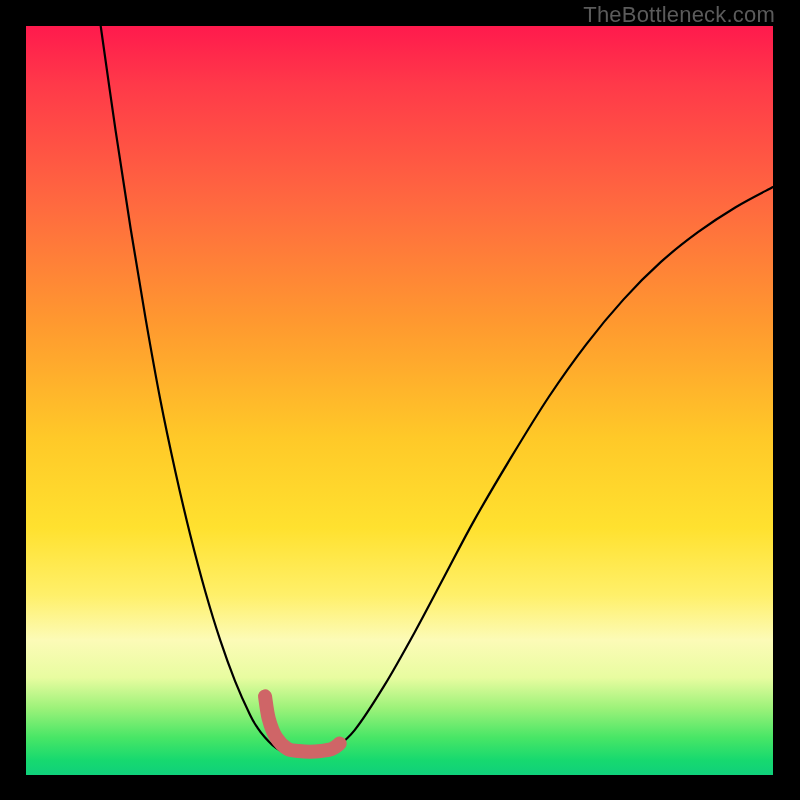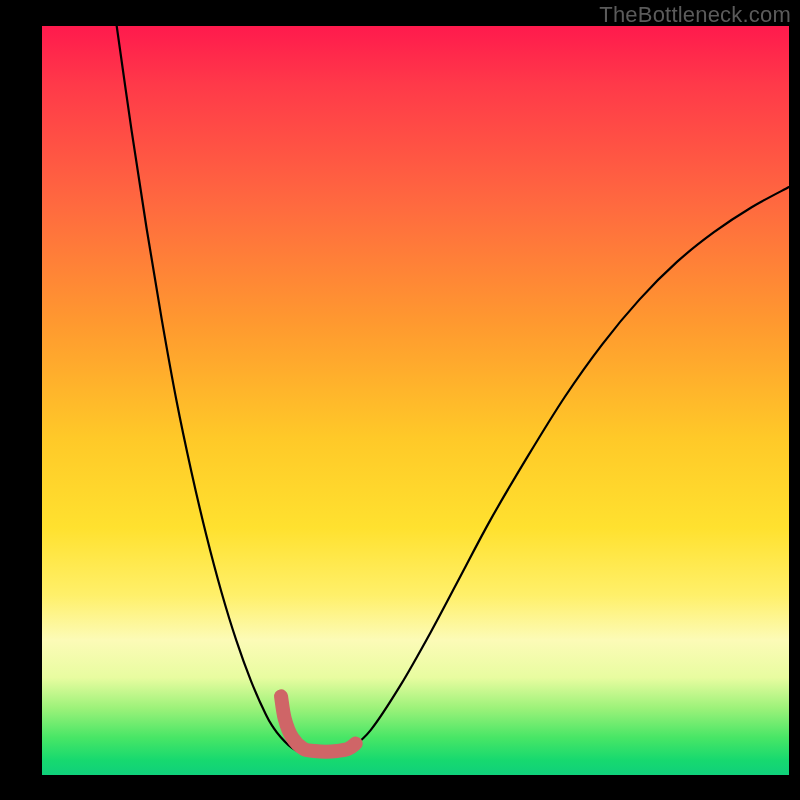--- a/index.html
+++ b/index.html
@@ -6,21 +6,21 @@
     margin: 0;
     padding: 0;
     width: 800px;
     height: 800px;
     overflow: hidden;
     background: #000;
     font-family: Arial, Helvetica, sans-serif;
   }
   .frame {
     position: absolute;
-    top: 0; left: 16px;
+    top: 0; left: 0;
     width: 785px;
     height: 800px;
     background: #000;
   }
   .plot {
     position: absolute;
     top: 26px;
     left: 26px;
     width: 747px;
     height: 749px;

